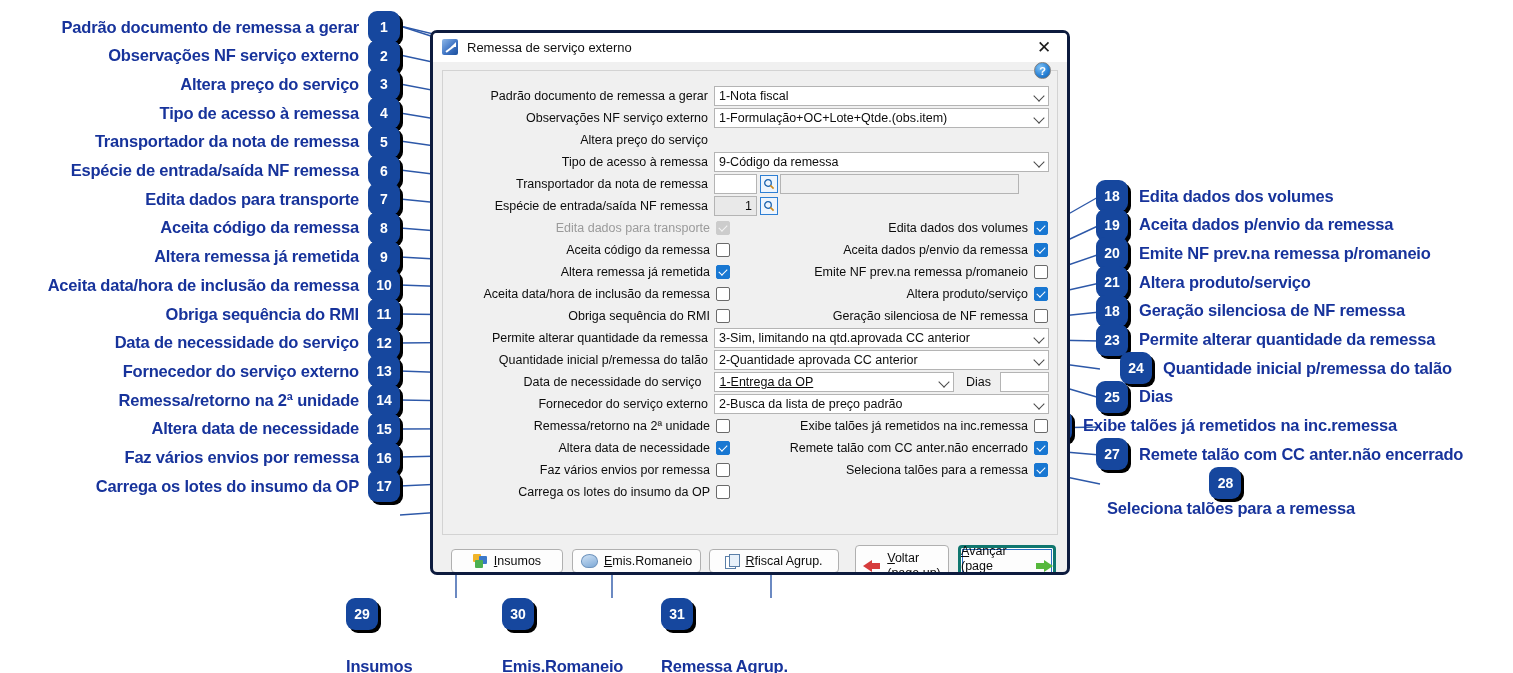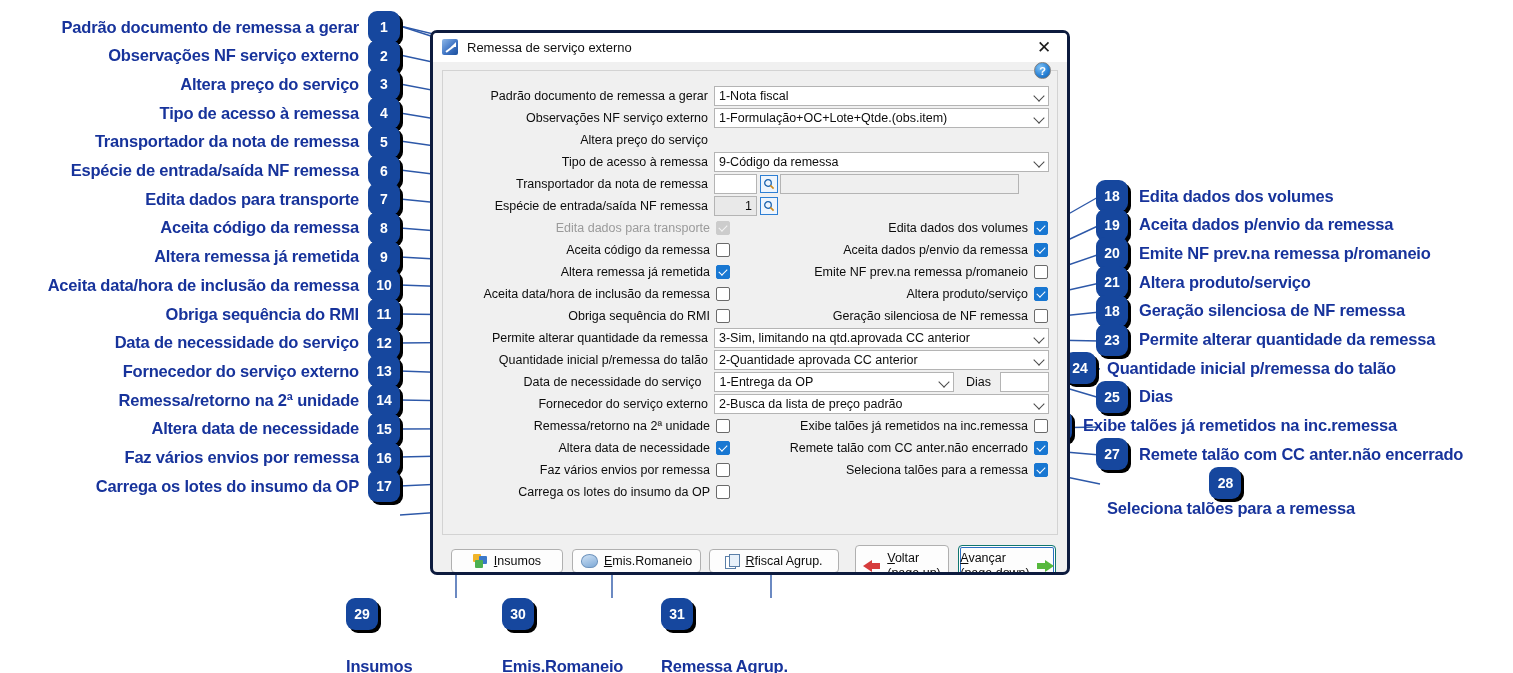--- a/index.html
+++ b/index.html
@@ -135,21 +135,21 @@
     display:flex;align-items:center;justify-content:center;gap:6px;
     font-size:12.5px;color:#0c0c0c;padding:0 9px;white-space:nowrap;
   }
   .btn u{text-decoration:underline;}
   .navbtn{
     position:absolute;height:42px;width:94px;box-sizing:border-box;
     background:#fdfdfd;border:1px solid #b0b0b0;border-radius:4px;
     display:flex;align-items:center;justify-content:center;gap:7px;
     font-size:12.5px;color:#0c0c0c;
   }
-  .navbtn.focused{border:1px solid #0f766e;box-shadow:inset 0 0 0 1px #fff, inset 0 0 0 2px #2b6fc2;}
+  .navbtn.focused{border:3px solid #0f766e;box-shadow:inset 0 0 0 1px #fff, inset 0 0 0 2px #2b6fc2;}
   .navbtn .txt{line-height:15px;}
   .arrow-left{
     width:17px;height:13px;position:relative;
   }
   .arrow-left:before{
     content:"";position:absolute;left:0;top:0;width:0;height:0;
     border-top:6.5px solid transparent;border-bottom:6.5px solid transparent;
     border-right:9px solid #d63b3b;
   }
   .arrow-left:after{
@@ -313,21 +313,21 @@
       <span class="ann-label">Altera produto/serviço</span>
     </div>
     <div class="ann ann-right" style="left: 1096px; top: 294.8px;">
       <span class="badge">18</span>
       <span class="ann-label">Geração silenciosa de NF remessa</span>
     </div>
     <div class="ann ann-right" style="left: 1096px; top: 323.5px;">
       <span class="badge">23</span>
       <span class="ann-label">Permite alterar quantidade da remessa</span>
     </div>
-    <div class="ann ann-right" style="left: 1064px; top: 352.2px;">
+    <div class="ann ann-right" style="left: 1120px; top: 352.2px;">
       <span class="badge">24</span>
       <span class="ann-label">Quantidade inicial p/remessa do talão</span>
     </div>
     <div class="ann ann-right" style="left: 1096px; top: 380.9px;">
       <span class="badge">25</span>
       <span class="ann-label">Dias</span>
     </div>
     <div class="ann ann-right" style="left: 1040px; top: 409.6px;">
       <span class="badge">26</span>
       <span class="ann-label">Exibe talões já remetidos na inc.remessa</span>
@@ -486,21 +486,21 @@
     <div class="row" style="left:0px;top:279px;width:606px;">
       <span class="lbl right-aligned" style="width:265px;">Quantidade inicial p/remessa do talão</span>
       <span class="combo" style="margin-left:6px;width:335px;">
         <span>2-Quantidade aprovada CC anterior</span>
         <span class="chev"></span>
       </span>
     </div>
 
     <div class="row" style="left:0px;top:301px;width:606px;">
       <span class="lbl right-aligned" style="width:265px;">Data de necessidade do serviço</span>
-      <span class="combo" style="margin-left:13px;width:245px;">
+      <span class="combo" style="margin-left:13px;width:245px;text-decoration:underline;">
         <span>1-Entrega da OP</span>
         <span class="chev"></span>
       </span>
       <span class="lbl" style="margin-left:12px;">Dias</span>
       <span class="txtbox" style="margin-left:9px;width:50px;"></span>
     </div>
 
     <div class="row" style="left:0px;top:323px;width:606px;">
       <span class="lbl right-aligned" style="width:265px;">Fornecedor do serviço externo</span>
       <span class="combo" style="margin-left:6px;width:335px;">

